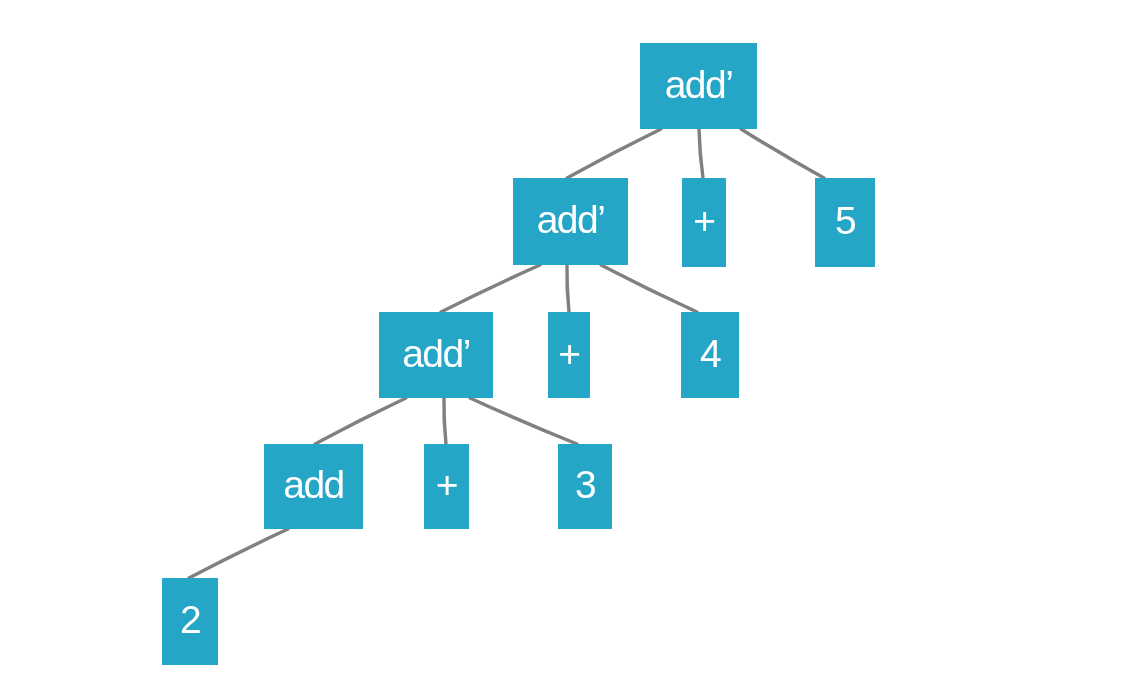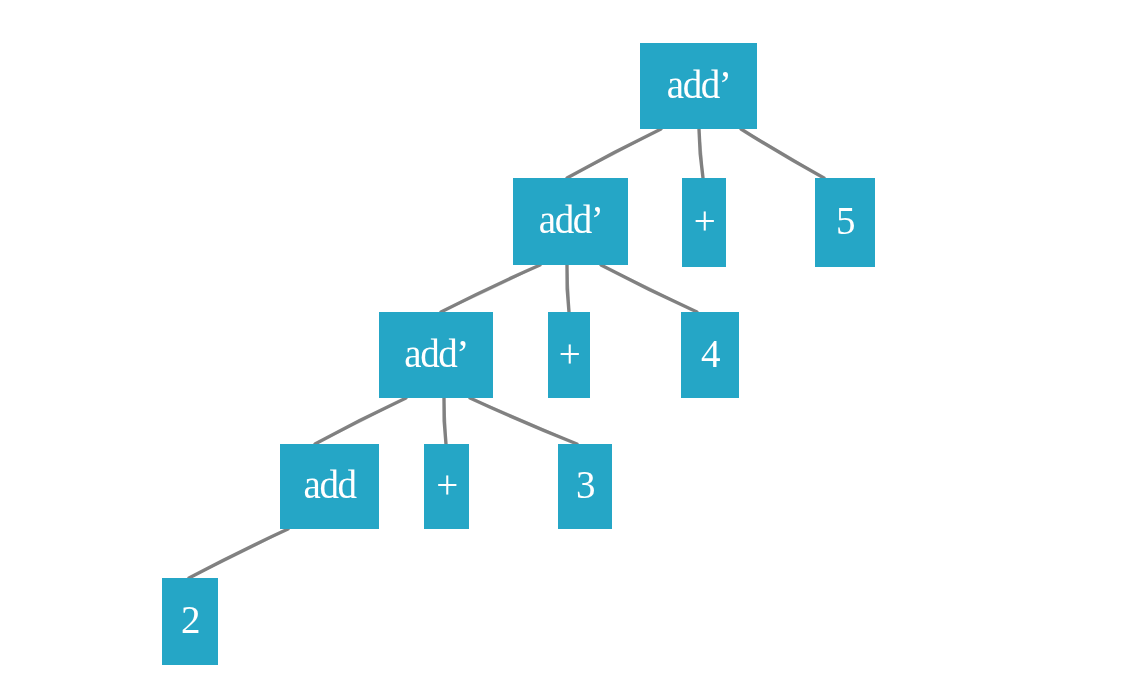--- a/index.html
+++ b/index.html
@@ -6,21 +6,21 @@
     margin: 0;
     padding: 0;
     background: #ffffff;
   }
   #canvas {
     position: relative;
     width: 1010px;
     height: 688px;
     overflow: hidden;
     background: var(--bg, #ffffff);
-    font-family: Liberation Serif, serif;
+    font-family: Liberation Sans, sans-serif;
   }
   #edges {
     position: absolute;
     left: 0;
     top: 0;
     width: 1142px;
     height: 688px;
     pointer-events: none;
   }
   .edge {
@@ -79,17 +79,17 @@
       <path d="M 288 529 Q 239.2097420757774 554.9339686837136 189 578" class="edge2"></path>
     </svg>
 
 <div class="node" style="left: 640px; top: 43px; width: 117px; height: 86px;">add’</div>
     <div class="node" style="left: 513px; top: 178px; width: 115px; height: 87px;">add’</div>
     <div class="node" style="left: 682px; top: 178px; width: 44px; height: 89px;">+</div>
     <div class="node" style="left: 815px; top: 178px; width: 60px; height: 89px;">5</div>
     <div class="node" style="left: 379px; top: 312px; width: 114px; height: 86px;">add’</div>
     <div class="node" style="left: 548px; top: 312px; width: 42px; height: 86px;">+</div>
     <div class="node" style="left: 681px; top: 312px; width: 58px; height: 86px;">4</div>
-    <div class="node" style="left: 280px; top: 444px; width: 99px; height: 85px;">add</div>
+    <div class="node" style="left: 264px; top: 444px; width: 99px; height: 85px;">add</div>
     <div class="node" style="left: 424px; top: 444px; width: 45px; height: 85px;">+</div>
     <div class="node" style="left: 558px; top: 444px; width: 54px; height: 85px;">3</div>
     <div class="node" style="left: 162px; top: 578px; width: 56px; height: 87px;">2</div>
   </div>
 
 </body></html>

